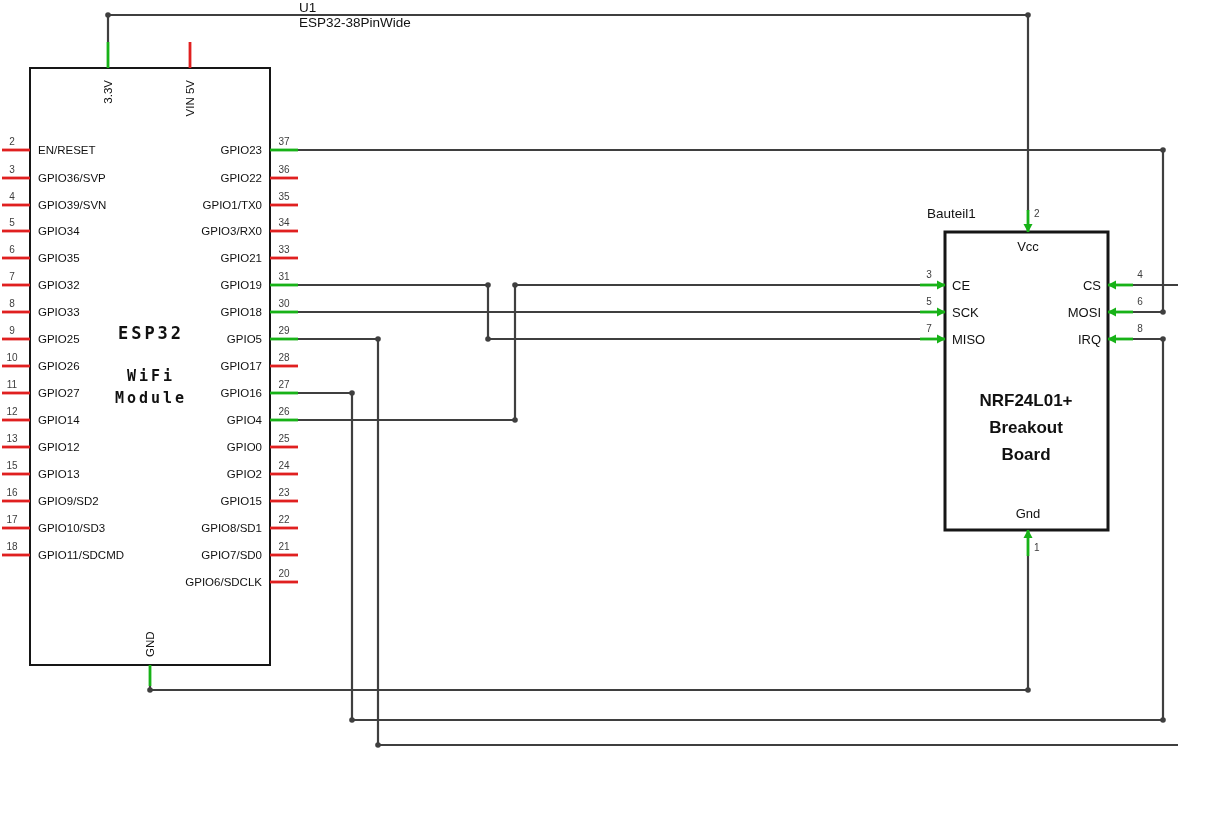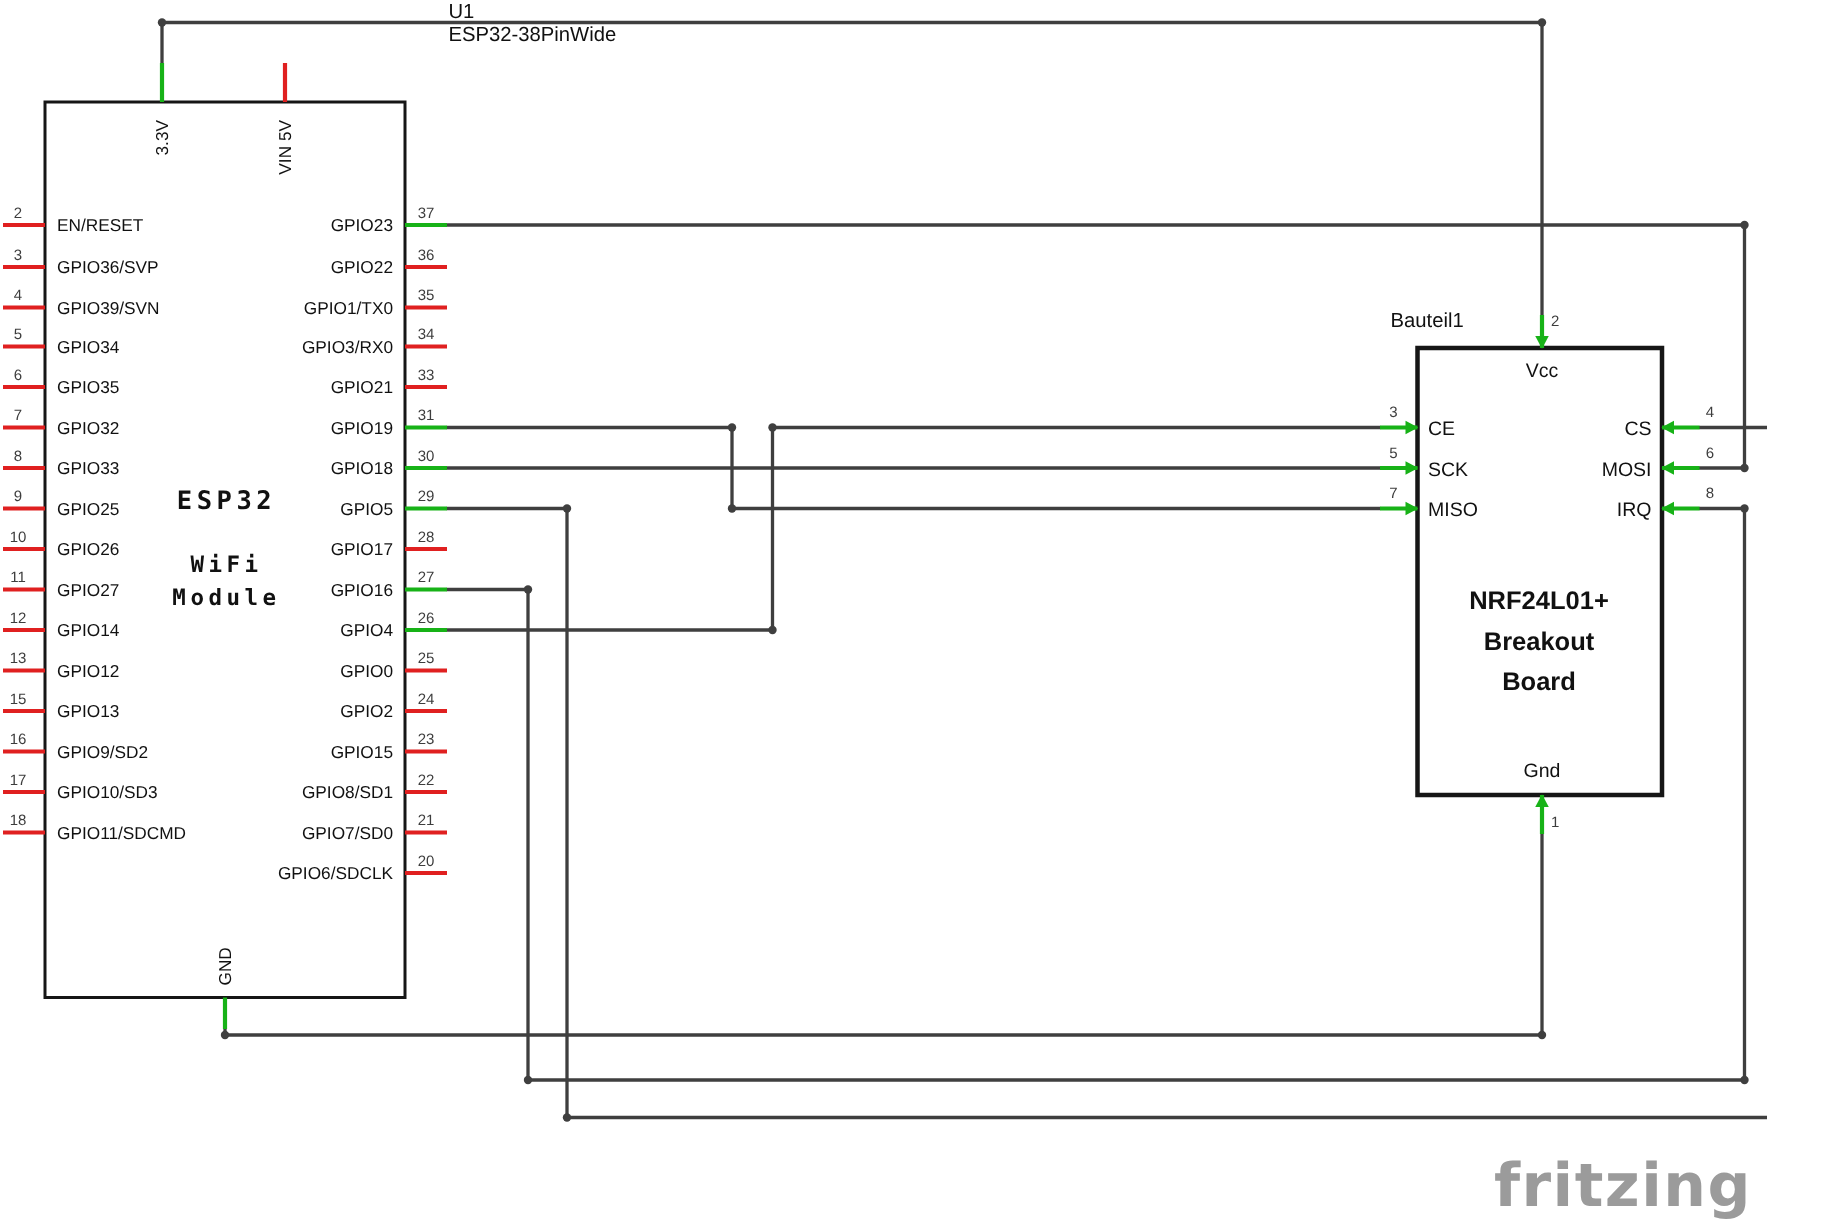--- a/index.html
+++ b/index.html
@@ -195,14 +195,13 @@
       <text fill="#111111" font-family="&quot;Liberation Sans&quot;,sans-serif" x="1101" y="290" font-size="13" text-anchor="end">CS</text>
       <line x1="1108" y1="312" x2="1133" y2="312" stroke="#17b217" stroke-width="2.8"></line>
       <polygon points="1107.5,312 1116,307.5 1116,316.5" fill="#17b217"></polygon>
       <text fill="#3d3d3d" font-family="&quot;Liberation Sans&quot;,sans-serif" x="1140" y="305" font-size="10" text-anchor="middle">6</text>
       <text fill="#111111" font-family="&quot;Liberation Sans&quot;,sans-serif" x="1101" y="317" font-size="13" text-anchor="end">MOSI</text>
       <line x1="1108" y1="339" x2="1133" y2="339" stroke="#17b217" stroke-width="2.8"></line>
       <polygon points="1107.5,339 1116,334.5 1116,343.5" fill="#17b217"></polygon>
       <text fill="#3d3d3d" font-family="&quot;Liberation Sans&quot;,sans-serif" x="1140" y="332" font-size="10" text-anchor="middle">8</text>
       <text fill="#111111" font-family="&quot;Liberation Sans&quot;,sans-serif" x="1101" y="344" font-size="13" text-anchor="end">IRQ</text>
     </svg>
-  <div class="watermark" style="color: rgb(155, 155, 155);">fritzing</div>
 </div>
 
 </body></html>

